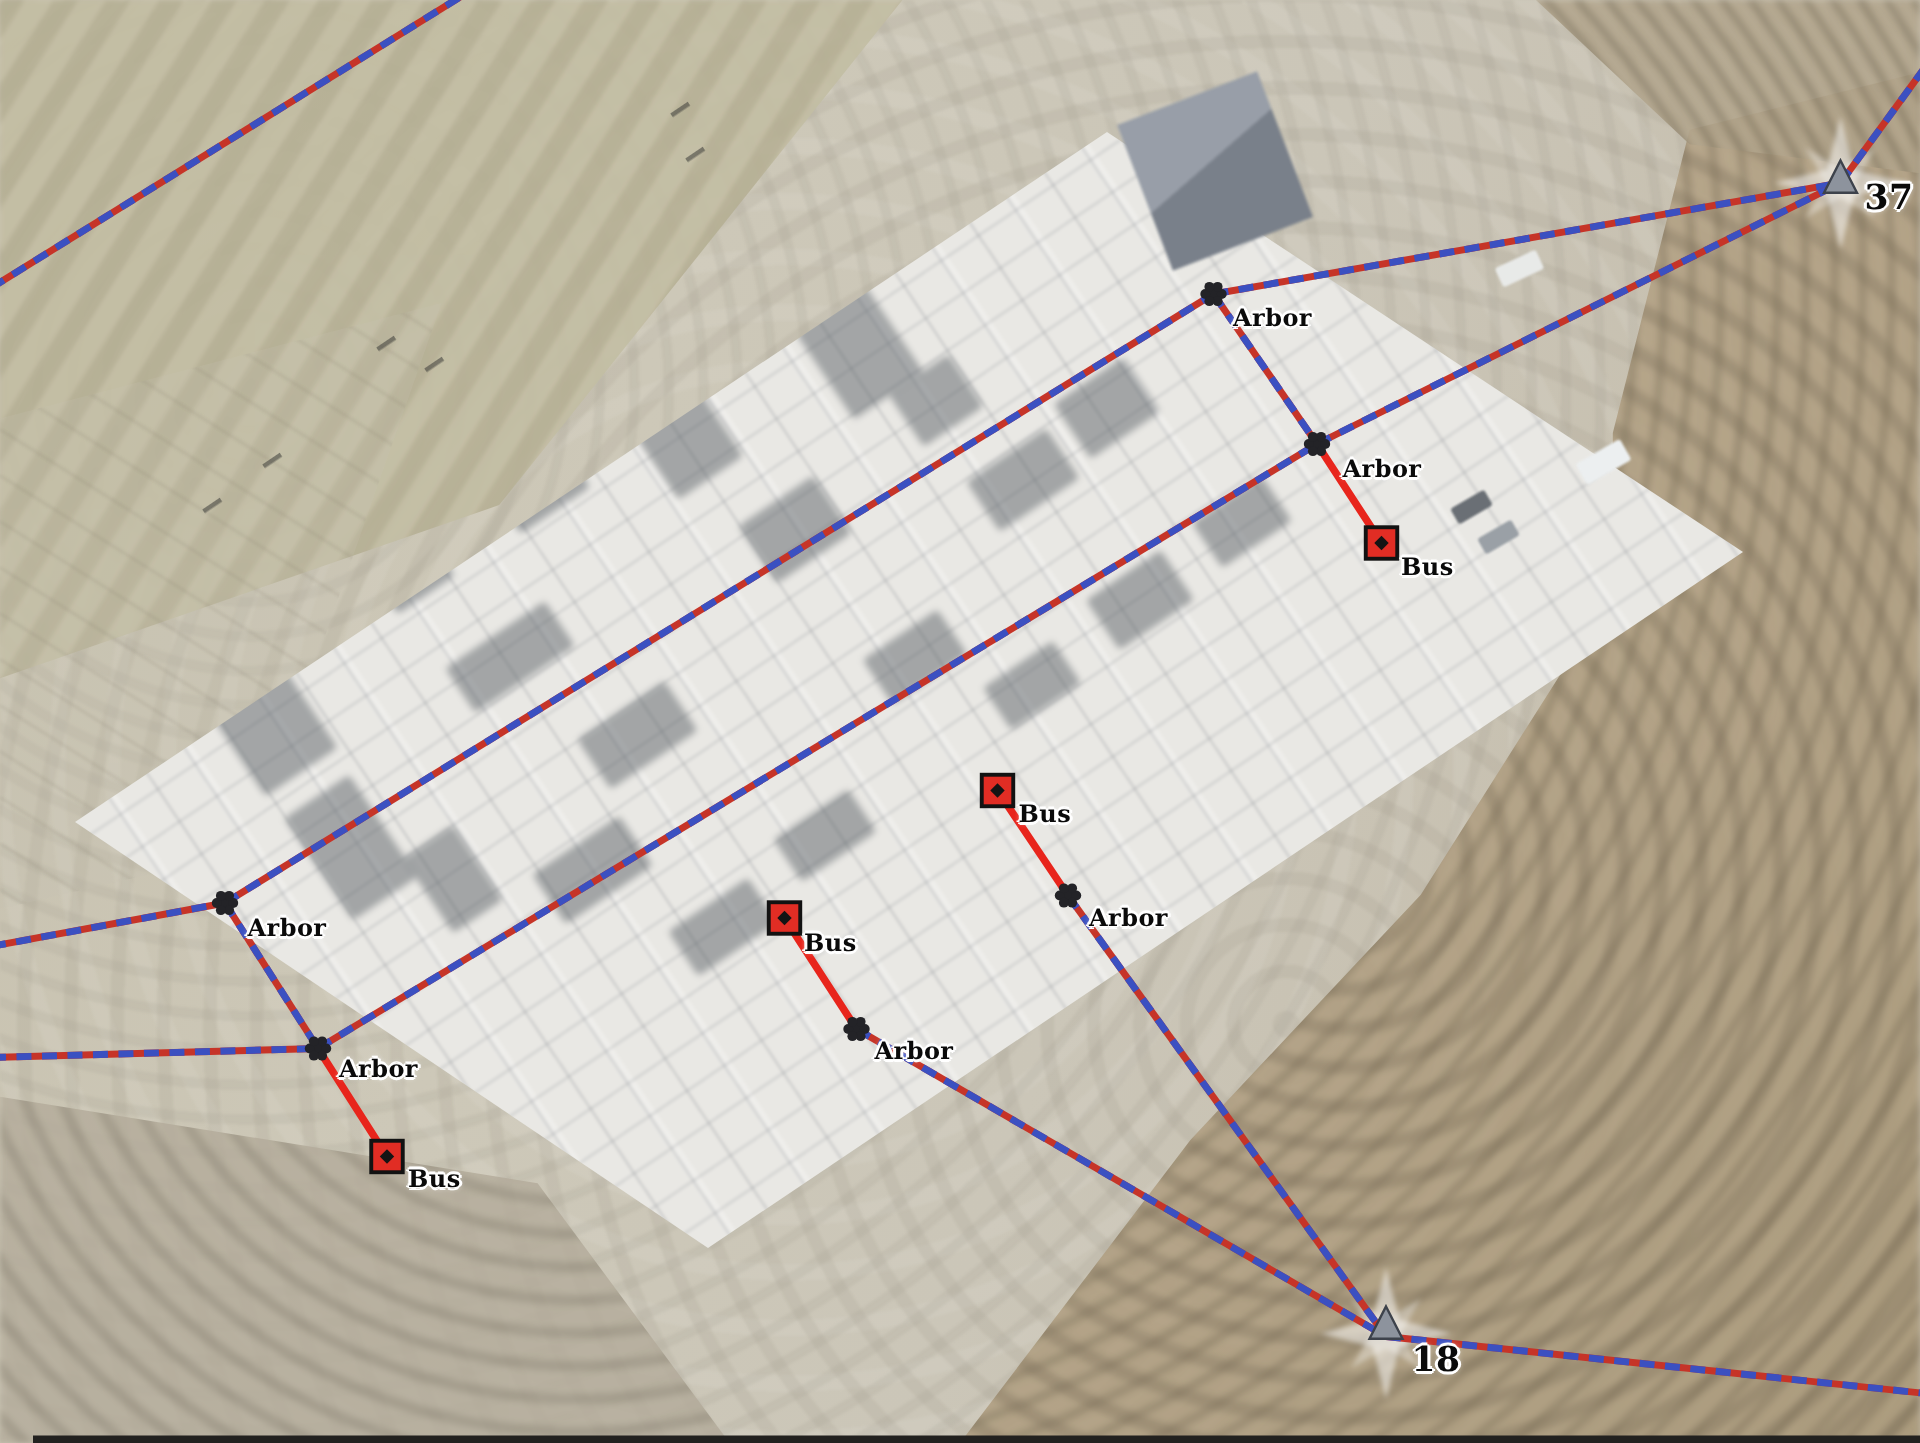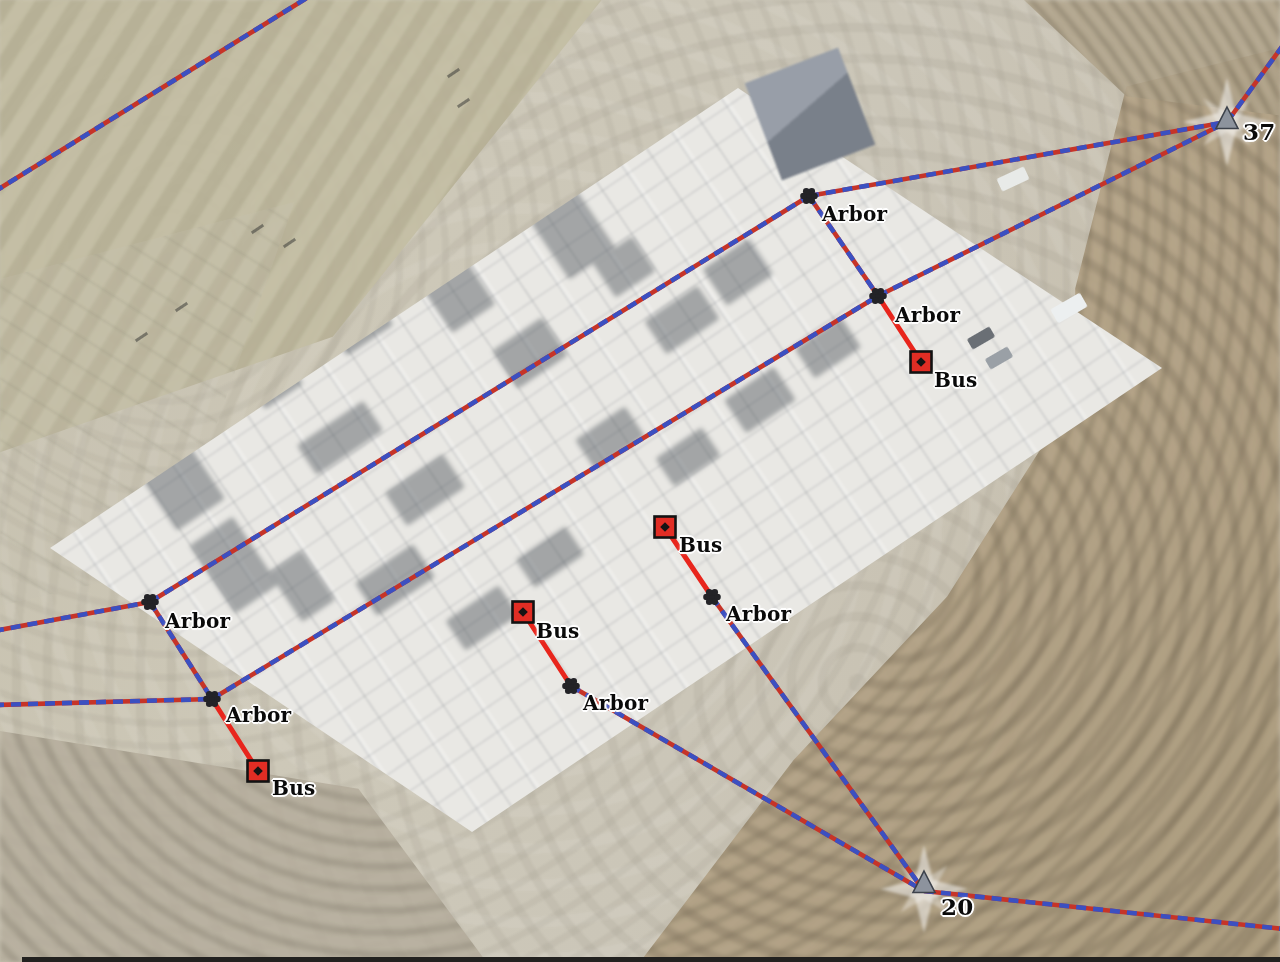--- a/index.html
+++ b/index.html
@@ -79,21 +79,21 @@
   .vehicle{filter:blur(.6px);border-radius:2px;}
   .pole{width:3px;height:14px;background:rgba(60,60,56,.55);transform:rotate(56deg);filter:blur(.5px);}
   .bottom-strip{left:22px;right:0;bottom:0;height:5px;background:#22211f;}
   
   svg.overlay{inset:0;width:1280px;height:962px;}
   .line-base{stroke:#c63428;stroke-width:4.6;fill:none;stroke-linecap:butt;}
   .line-dash{stroke:#3b50c1;stroke-width:4.6;fill:none;stroke-dasharray:10 7;stroke-linecap:butt;}
   .connector{stroke:#e8251c;stroke-width:5;fill:none;stroke-linecap:round;}
   
   .map-label{
-    font-weight:bold;font-size:20px;color:#0a0a0a;white-space:nowrap;letter-spacing:.3px;
+    font-weight:bold;font-size:16px;color:#0a0a0a;white-space:nowrap;letter-spacing:.3px;
     text-shadow:-2px 0 0 #fff,2px 0 0 #fff,0 -2px 0 #fff,0 2px 0 #fff,
                 -1px -1px 0 #fff,1px -1px 0 #fff,-1px 1px 0 #fff,1px 1px 0 #fff,0 0 4px #fff;
   }
   .jn-label{font-size:23px;}
 </style>
 </head>
 <body>
 
 <div class="stage">
 
@@ -252,16 +252,16 @@
   <div class="map-label" style="left:226px;top:703px">Arbor</div>
   <div class="map-label" style="left:583px;top:691px">Arbor</div>
   <div class="map-label" style="left:726px;top:602px">Arbor</div>
 
   <div class="map-label" style="left:934px;top:368px">Bus</div>
   <div class="map-label" style="left:272px;top:776px">Bus</div>
   <div class="map-label" style="left:536px;top:619px">Bus</div>
   <div class="map-label" style="left:679px;top:533px">Bus</div>
 
   <div class="map-label jn-label" style="left:1243px;top:118px">37</div>
-  <div class="map-label jn-label" style="left:941px;top:893px">20</div>
+  <div class="map-label jn-label" style="left:941px;top:893px">18</div>
 
   <div class="bottom-strip"></div>
 </div>
 
 </body></html>

